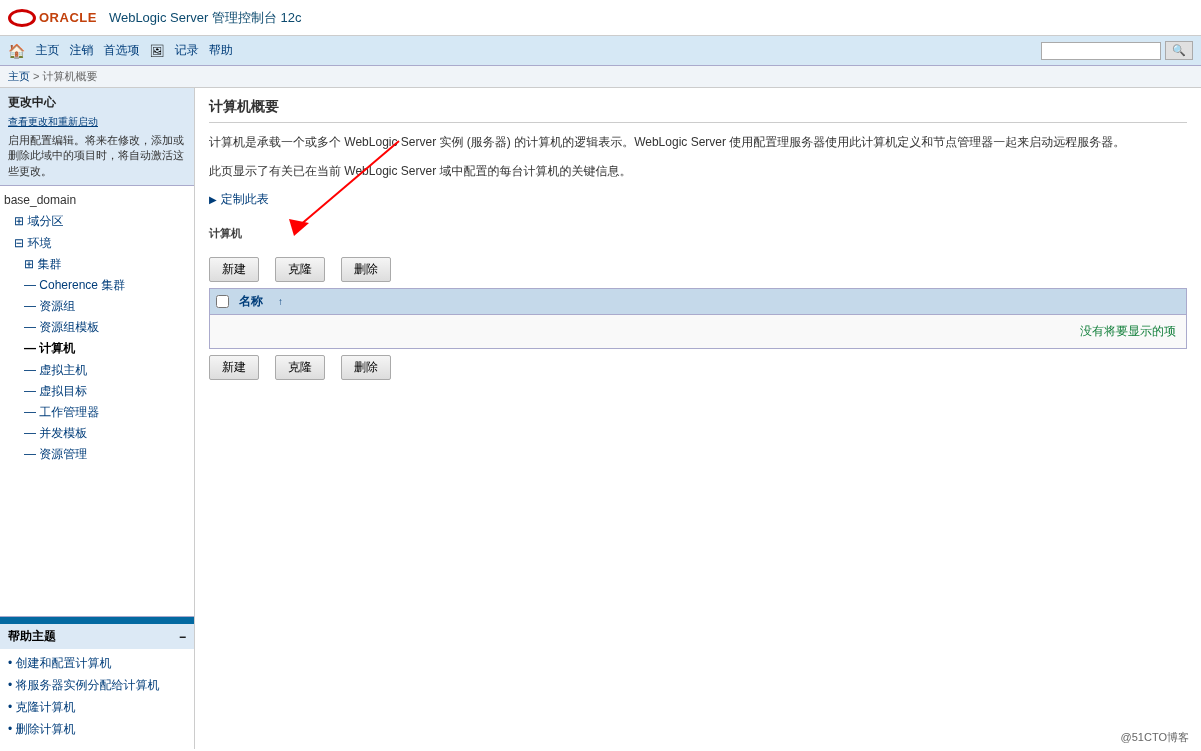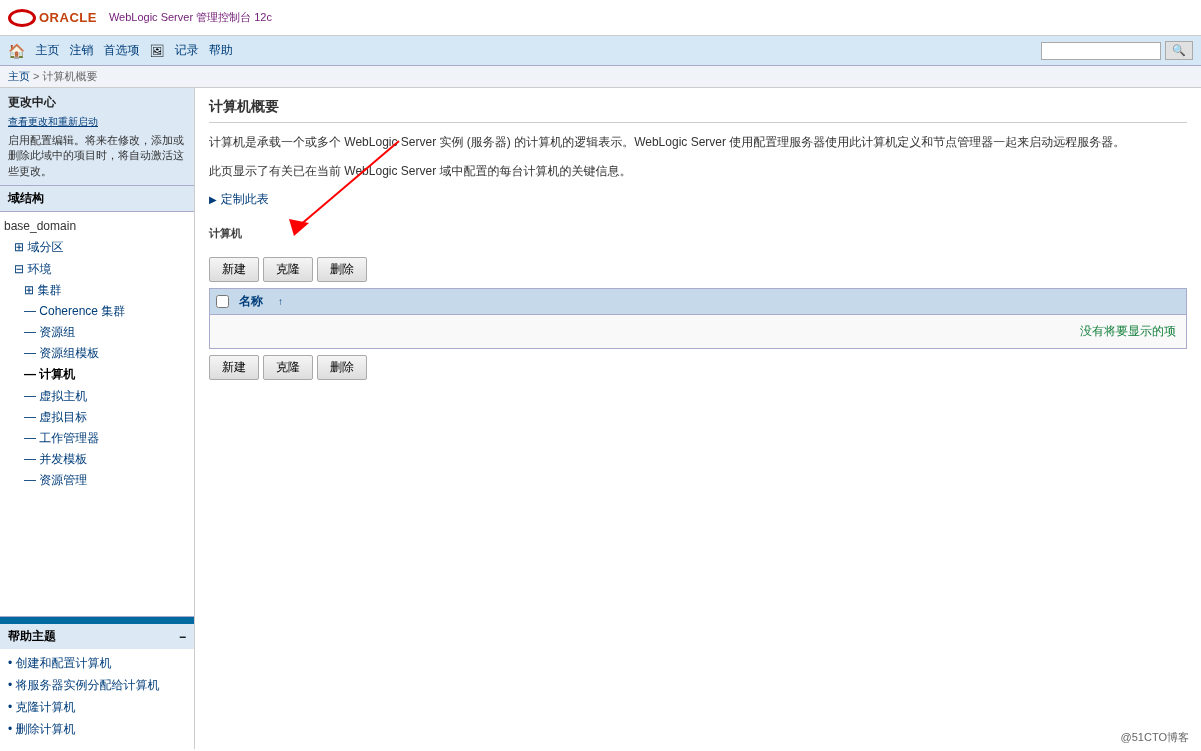--- a/index.html
+++ b/index.html
@@ -1,20 +1,20 @@
 <!DOCTYPE html>
 <html><head>
   <meta charset="utf-8">
   <style>
     * { margin: 0; padding: 0; box-sizing: border-box; }
     body { font-family: Arial, "Microsoft YaHei", sans-serif; font-size: 12px; background: #fff; width: 1201px; height: 751px; overflow: hidden; }
 
     
     .header { background: #fff; border-bottom: 1px solid #ccc; padding: 4px 8px; display: flex; align-items: center; gap: 12px; height: 36px; }
-    .header-title { font-size: 11px; color: #701a75; font-weight: normal; }
+    .header-title { font-size: 13px; color: #0c4a6e; font-weight: normal; }
     .nav-bar { background: #d6e8f5; border-bottom: 1px solid #aac; padding: 3px 8px; display: flex; align-items: center; gap: 10px; height: 30px; }
     .nav-item { color: #003d7a; text-decoration: none; font-size: 12px; cursor: pointer; }
     .search-box { border: 1px solid #aaa; padding: 2px 4px; font-size: 11px; width: 120px; }
     .search-btn { background: #e0e0e0; border: 1px solid #aaa; padding: 2px 6px; cursor: pointer; font-size: 11px; }
     .breadcrumb { font-size: 11px; color: #666; padding: 3px 8px; background: #f0f4f8; border-bottom: 1px solid #ccc; }
     .breadcrumb a { color: #003d7a; text-decoration: none; }
 
     
     .main-layout { display: flex; height: calc(751px - 66px - 24px); }
 
@@ -44,21 +44,21 @@
     .help-link { color: #003d7a; text-decoration: none; display: block; margin-bottom: 5px; font-size: 12px; cursor: pointer; }
     .help-link::before { content: "• "; }
 
     
     .main-content { flex: 1; overflow-y: auto; padding: 10px 14px; background: #fff; position: relative; }
     .page-title { font-size: 14px; font-weight: bold; color: #333; border-bottom: 1px solid #ccc; padding-bottom: 6px; margin-bottom: 10px; }
     .page-desc { font-size: 12px; color: #333; line-height: 1.6; margin-bottom: 10px; }
     .customize-link { color: #003d7a; text-decoration: none; font-size: 12px; cursor: pointer; display: inline-flex; align-items: center; gap: 4px; margin-bottom: 10px; }
     .customize-link::before { content: "▶"; color: #003d7a; font-size: 10px; }
     .section-title { font-size: 11px; font-weight: bold; color: #404040; margin-bottom: 16px; }
-    .action-bar { display: flex; gap: 4px; margin-bottom: 6px; align-items: center; }
+    .action-bar { display: flex; gap: 16px; margin-bottom: 6px; align-items: center; }
     .action-btn { background: linear-gradient(to bottom, #f5f5f5, #ddd); border: 1px solid #aaa; padding: 3px 12px; font-size: 12px; cursor: pointer; border-radius: 2px; }
     .table-container { border: 1px solid #aac; }
     .table-header { background: #c5d9ea; display: flex; align-items: center; padding: 4px 6px; gap: 10px; border-bottom: 1px solid #aac; }
     .table-header-cell { font-weight: bold; font-size: 12px; color: #003d7a; display: flex; align-items: center; gap: 15px; justify-content: space-between; }
     .table-row-empty { padding: 8px 10px; font-size: 12px; color: #15803d; text-align: right; background: #f9f9f9; }
     .checkbox { width: 13px; height: 13px; cursor: pointer; }
     .sort-icon { font-size: 10px; color: #003d7a; }
 
     
     ::-webkit-scrollbar { width: 10px; }
@@ -110,21 +110,20 @@
 
   <div class="sidebar">
 
     <div class="change-center">
       <div class="change-center-title">更改中心</div>
       <a class="change-center-link">查看更改和重新启动</a>
       <div class="change-center-desc">启用配置编辑。将来在修改，添加或删除此域中的项目时，将自动激活这些更改。</div>
     </div>
 
     <div class="domain-section">
-      <div class="domain-header">域结构</div>
       <div class="tree">
         <div class="tree-item root">base_domain</div>
         <div class="tree-item level1"><span style="color:#003d7a;">⊞</span> 域分区</div>
         <div class="tree-item level1"><span style="color:#003d7a;">⊟</span> 环境</div>
         <div class="tree-item level2"><span style="color:#003d7a;">⊞</span> 集群</div>
         <div class="tree-item level2">— Coherence 集群</div>
         <div class="tree-item level2">— 资源组</div>
         <div class="tree-item level2">— 资源组模板</div>
         <div class="tree-item level2 active" style="font-weight:bold; color:#000;">— 计算机</div>
         <div class="tree-item level2">— 虚拟主机</div>

